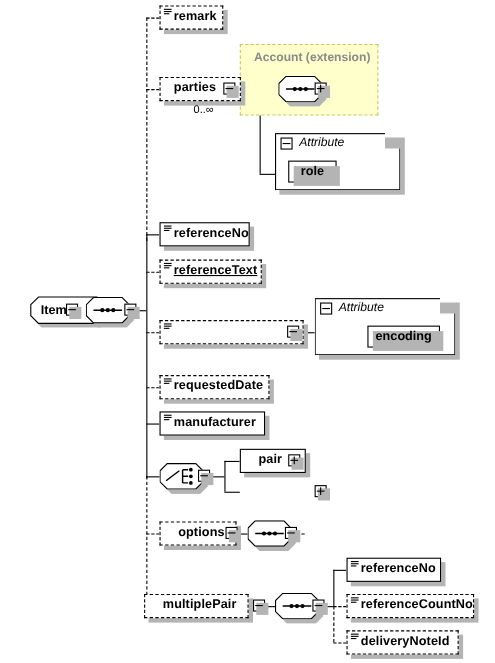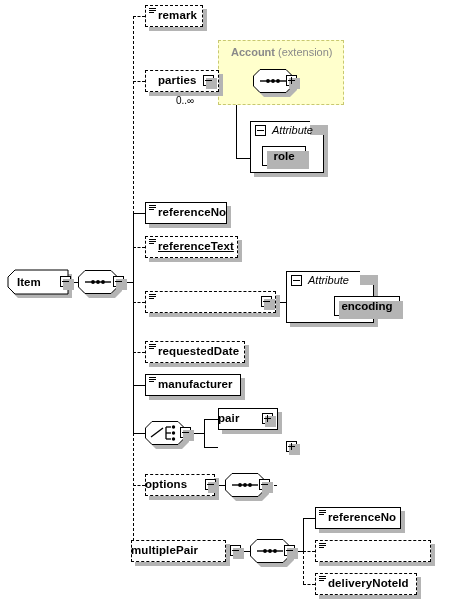--- a/index.html
+++ b/index.html
@@ -53,21 +53,21 @@
   }
   .node .label {
     font-size: 11.5px;
     font-weight: bold;
     color: #000000;
     white-space: nowrap;
     padding-left: 13px;
     line-height: 1;
     letter-spacing: 0.1px;
   }
-  .node.noicon .label { padding-left: 0; text-align: center; }
+  .node.noicon .label { padding-left: 17px; text-align: center; }
 
   
   .el-icon {
     position: absolute;
     left: 4px;
     top: 3px;
     width: 7px;
     height: 6px;
     z-index: 3;
   }
@@ -115,20 +115,21 @@
     width: 11px; height: 11px;
     background: #b4b4b4;
     z-index: -1;
   }
 
   
   .rootnode {
     position: absolute;
     height: 24px;
     z-index: 6;
+    margin-left: 20px;
   }
   .rootnode .rshadow {
     position: absolute;
     left: 4px; top: 4px; right: -4px; bottom: -4px;
     background: #b4b4b4;
     z-index: -2;
     clip-path: polygon(0 6px, 6px 0, 100% 0, 100% 100%, 6px 100%, 0 calc(100% - 6px));
   }
   .rootnode svg { position: absolute; left: 0; top: 0; overflow: visible; }
   .rootnode .label {
@@ -155,20 +156,21 @@
     background: #b4b4b4;
     z-index: -1;
     clip-path: polygon(7px 0, 33px 0, 40px 7px, 40px 17px, 33px 24px, 7px 24px, 0 17px, 0 7px);
   }
   .comp svg { position: absolute; left: 0; top: 0; }
 
   
   .attrpanel {
     position: absolute;
     z-index: 4;
+    padding-left: 40px;
   }
   .attrpanel .apshadow {
     position: absolute;
     left: 4px; top: 4px; right: -4px; bottom: -4px;
     background: #b4b4b4;
     z-index: -2;
   }
   .attrpanel .apbody {
     position: absolute;
     left: 0; top: 0; right: 0; bottom: 0;
@@ -230,21 +232,21 @@
     top: 5px;
     font-size: 11px;
     white-space: nowrap;
   }
   .extpanel .exttitle b {
     color: #8a8a8a;
     font-weight: bold;
   }
   .extpanel .exttitle span {
     color: #8a8a8a;
-    font-weight: normal;
+    font-weight: bold;
   }
 
   
   .ln {
     position: absolute;
     z-index: 1;
   }
   .ln.h { height: 0; border-top: 1px solid #000; }
   .ln.v { width: 0; border-left: 1px solid #000; }
   .ln.h.dash { border-top: 1px dashed #000; }
@@ -543,20 +545,21 @@
   </div>
 
   <div class="node optional" style="left:315px; top:540px; width:116px;">
     <div class="shadow"></div>
       <div class="body"></div>
     <span class="el-icon">
         <i></i>
         <i></i>
         <i></i>
       </span>
+    <span class="label">referenceCountNo</span>
   </div>
 
   <div class="node optional" style="left:315px; top:573px; width:102px;">
     <div class="shadow"></div>
       <div class="body"></div>
     <span class="el-icon">
         <i></i>
         <i></i>
         <i></i>
       </span>

